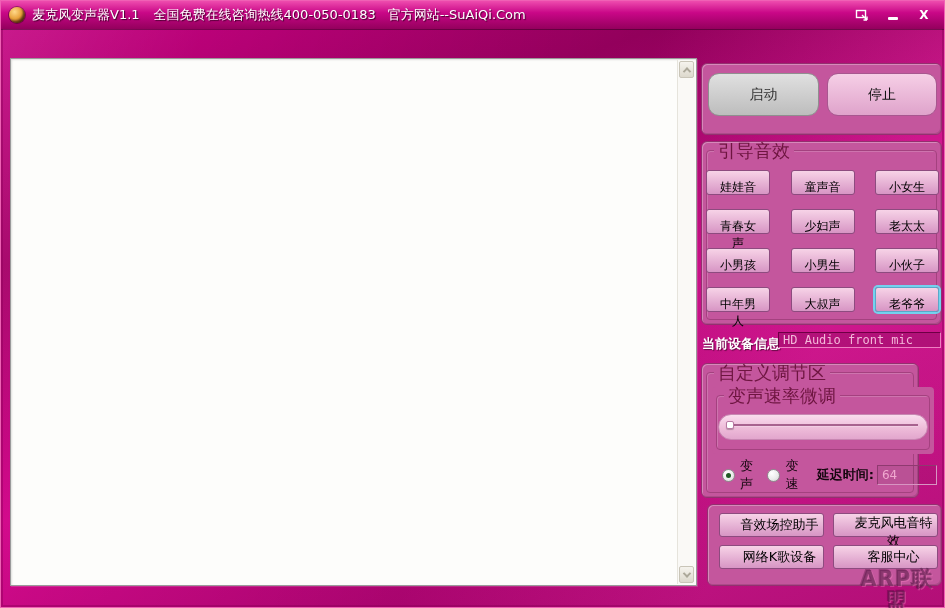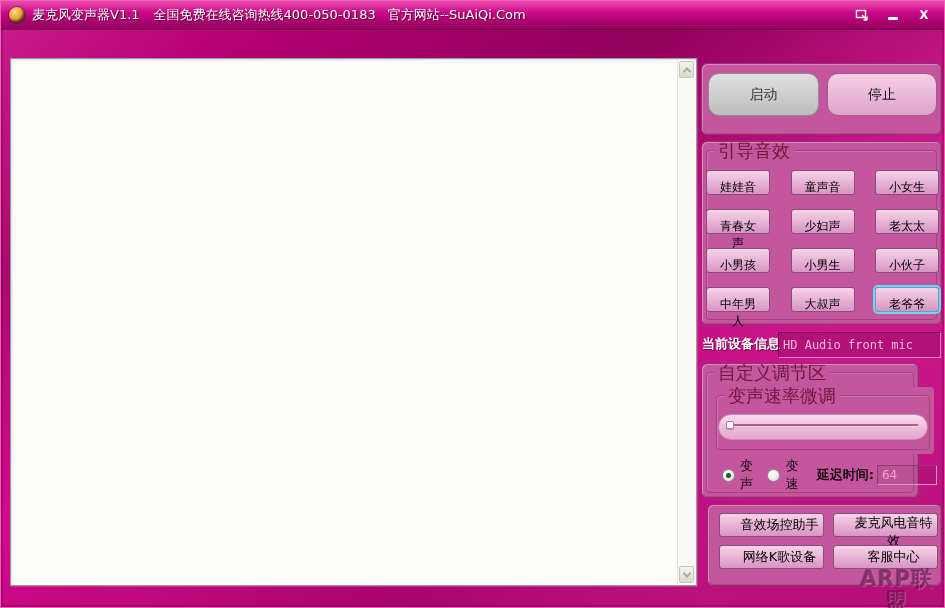--- a/index.html
+++ b/index.html
@@ -108,21 +108,21 @@
     font-family:"DejaVu Sans","Liberation Sans",sans-serif;
   }
   .fx-btn.focused { box-shadow:0 0 0 2px #74d2ee; border-color:#5aa8c8; }
 
   
   .device-label {
     position:absolute; left:701px; top:334px; color:#fff; font-weight:bold; font-size:13px;
     text-shadow:1px 1px 1px rgba(0,0,0,.5); white-space:nowrap;
   }
   .device-input {
-    position:absolute; left:777px; top:331px; width:163px; height:26px;
+    position:absolute; left:777px; top:331px; width:163px; height:16px;
     background:rgba(90,0,60,.22);
     border:1px solid; border-color:#6d0044 #ef7ec2 #ef7ec2 #6d0044;
     color:#f4b9da; font-family:"DejaVu Sans Mono","Liberation Mono",monospace;
     font-size:12px; padding:0 4px;
   }
 
   
   .p-custom { left:700px; top:362px; width:218px; height:135px; }
   .p-slidergrp {
     position:absolute; left:10px; top:23px; width:222px; height:67px;

